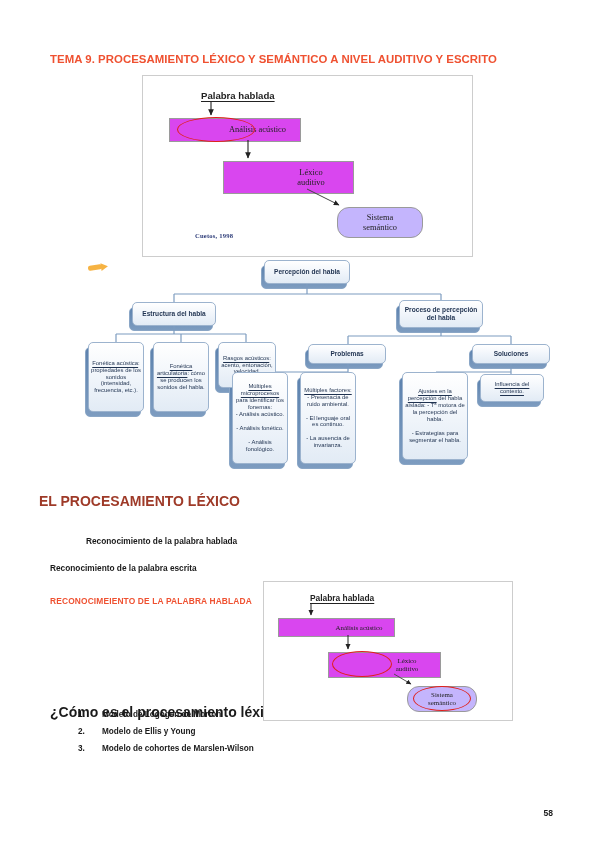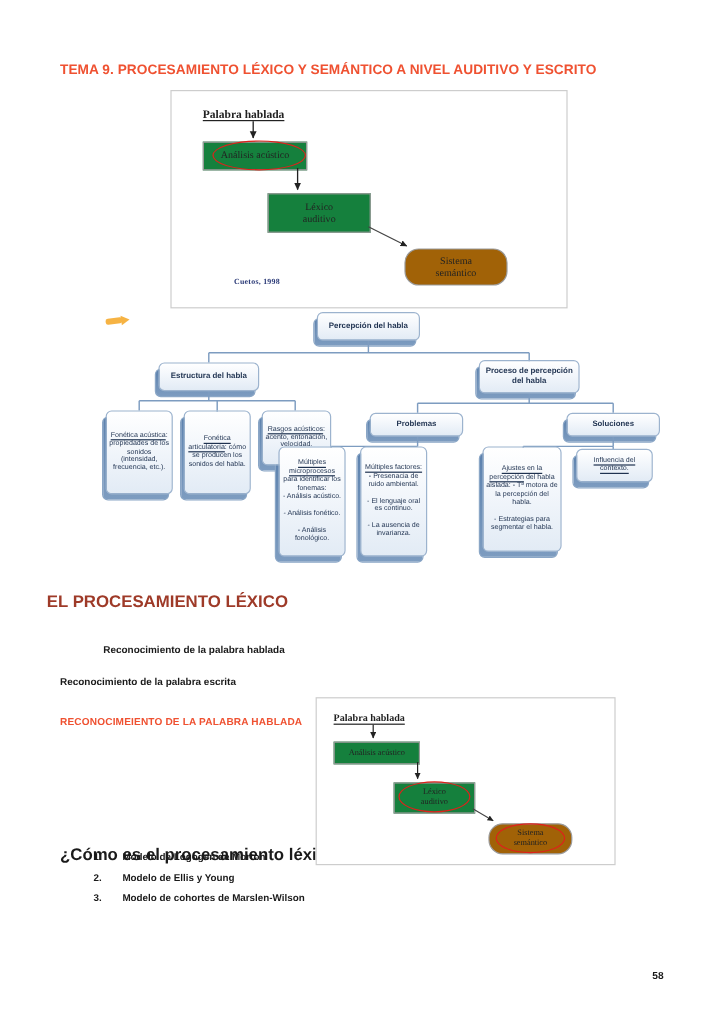--- a/index.html
+++ b/index.html
@@ -33,27 +33,27 @@
   .olist li{font-size:8.2px;font-weight:bold;color:#1a1a1a;margin-bottom:8px;
             display:flex;}
   .olist li .num{width:24px;flex:0 0 24px;}
   .pageno{position:absolute;right:46px;bottom:30px;font-size:8.5px;font-weight:bold;color:#1a1a1a;}
 
   
   .fig{position:absolute;border:1px solid #cdcdcd;background:#fff;}
   .fig1{left:142px;top:75px;width:329px;height:180px;}
   .fig2{left:263px;top:581px;width:248px;height:138px;}
 
-  .fig .lbl{position:absolute;font-family:Liberation Serif, serif;color:#222;
-            text-align:left;line-height:1.12;}
-  .fig .box{position:absolute;border:1px solid #9a9a9a;background:#15803d;
+  .fig .lbl{position:absolute;font-family:Liberation Sans, sans-serif;color:#222;
+            text-align:left;line-height:1.12;margin-left:32px;}
+  .fig .box{position:absolute;border:1px solid #9a9a9a;background:#d946ef;
             font-family:"Liberation Serif", serif;color:#222;
             display:flex;align-items:center;justify-content:center;text-align:center;
-            line-height:1.12;}
-  .fig .pill{position:absolute;border:1px solid #9a9a9a;background:#a16207;border-radius:12px;
+            line-height:1.12;padding-left:45px;}
+  .fig .pill{position:absolute;border:1px solid #9a9a9a;background:#c4b5fd;border-radius:12px;
             font-family:"Liberation Serif", serif;color:#222;
             display:flex;align-items:center;justify-content:center;text-align:center;
             line-height:1.12;}
   .fig .cite{position:absolute;font-family:"Liberation Serif", serif;font-weight:bold;
              color:#2b3a77;font-size:6.6px;letter-spacing:.2px;}
   .ell{position:absolute;border:1.6px solid #e0201b;border-radius:50%;
        pointer-events:none;background:transparent;}
   .ul-hd{text-decoration:underline;text-underline-offset:2px;}
 
   svg.ov{position:absolute;left:0;top:0;overflow:visible;}

